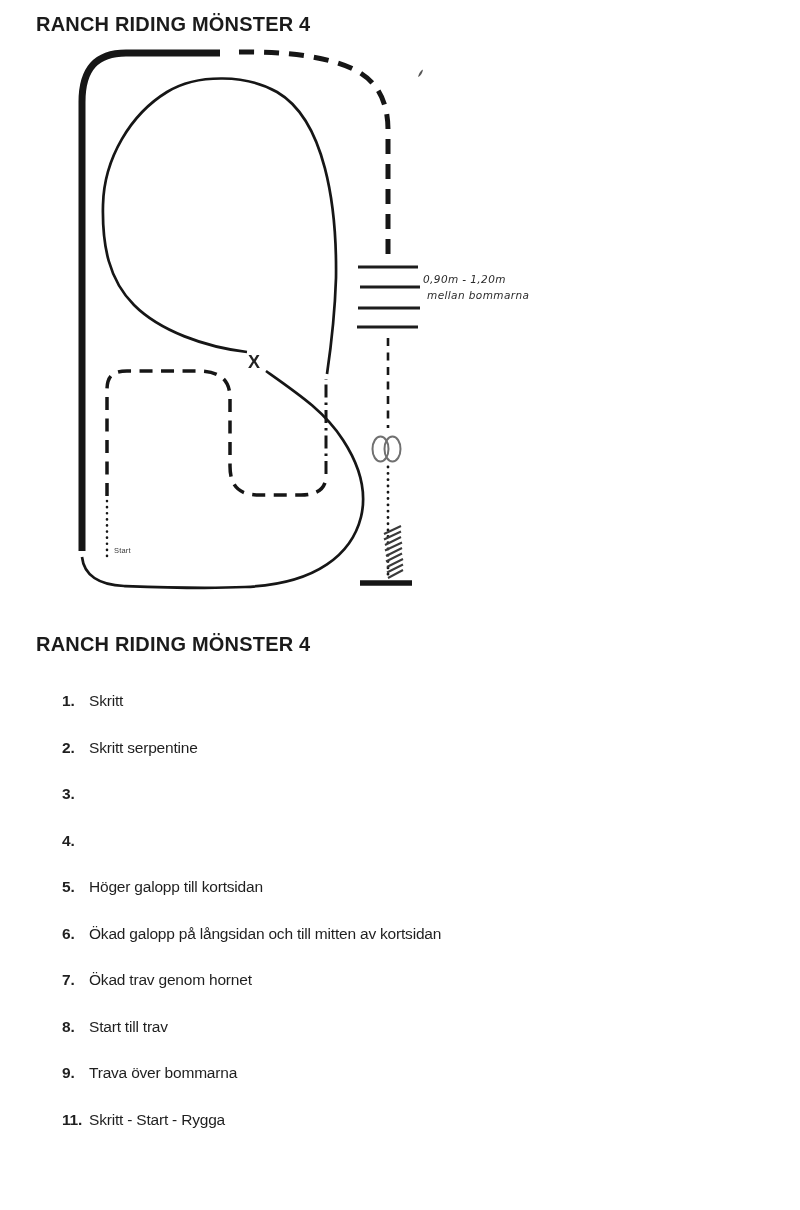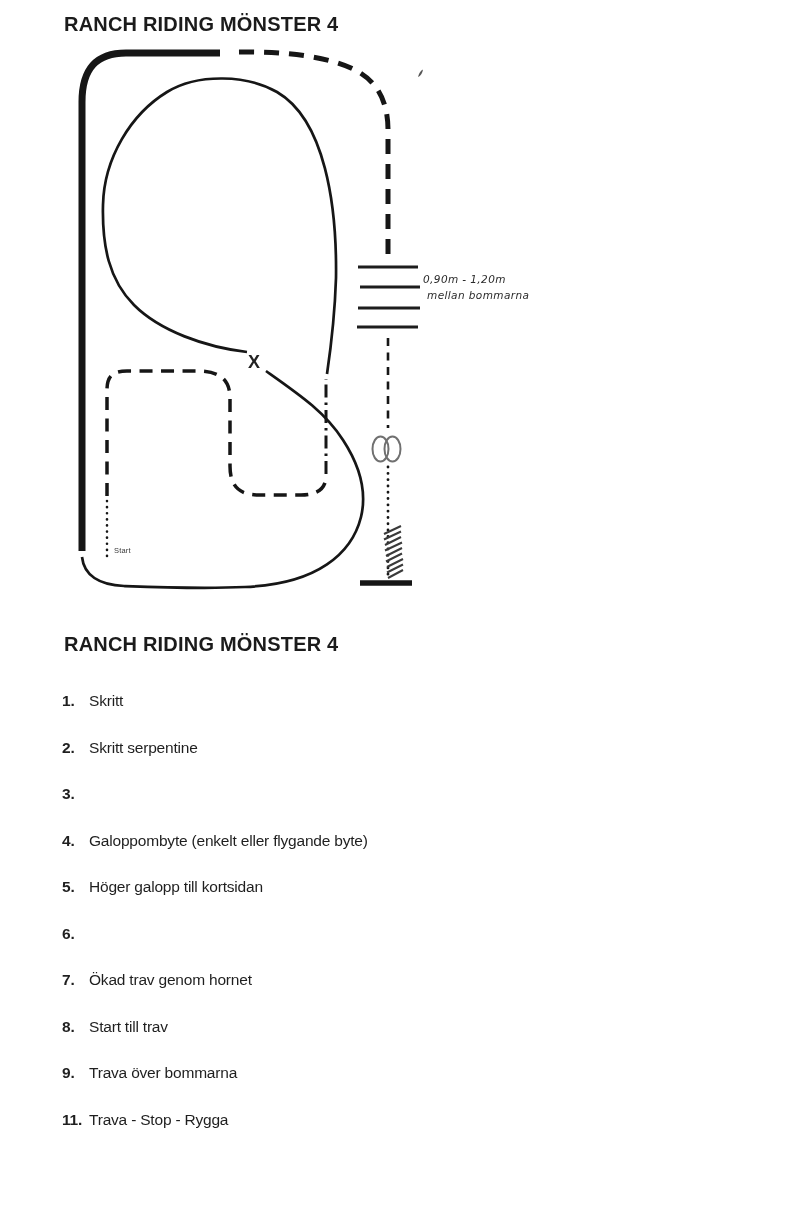--- a/index.html
+++ b/index.html
@@ -10,21 +10,20 @@
     font-family:"Liberation Sans", sans-serif;
     color:#1b1b1b;
     overflow:hidden;
   }
   .title{
     position:absolute;left:36px;
     font-size:20px;font-weight:bold;
     letter-spacing:0.2px;
     color:#1b1b1b;
     white-space:nowrap;
-    margin-left:28px;
   }
   .title-top{top:13px;}
   .title-list{top:633px;}
   .diagram-svg{position:absolute;left:0;top:0;}
 
   .instructions{
     position:absolute;left:62px;top:691px;width:700px;
   }
   .instr-row{
     display:flex;align-items:flex-start;
@@ -114,40 +113,40 @@
     </div>
     <div class="instr-row">
       <span class="instr-num">2.</span>
       <span class="instr-text">Skritt serpentine</span>
     </div>
     <div class="instr-row">
       <span class="instr-num">3.</span>
     </div>
     <div class="instr-row">
       <span class="instr-num">4.</span>
-      <span class="instr-text">Galoppombyte (enkelt eller flygande byte)</span>
     </div>
     <div class="instr-row">
       <span class="instr-num">5.</span>
       <span class="instr-text">Höger galopp till kortsidan</span>
     </div>
     <div class="instr-row">
       <span class="instr-num">6.</span>
+      <span class="instr-text">Ökad galopp på långsidan och till mitten av kortsidan</span>
     </div>
     <div class="instr-row">
       <span class="instr-num">7.</span>
       <span class="instr-text">Ökad trav genom hornet</span>
     </div>
     <div class="instr-row">
       <span class="instr-num">8.</span>
       <span class="instr-text">Start till trav</span>
     </div>
     <div class="instr-row">
       <span class="instr-num">9.</span>
       <span class="instr-text">Trava över bommarna</span>
     </div>
     <div class="instr-row">
       <span class="instr-num">11.</span>
-      <span class="instr-text">Trava - Stop - Rygga</span>
+      <span class="instr-text">Skritt - Start - Rygga</span>
     </div>
   </div>
 
 </div>
 
 </body></html>

